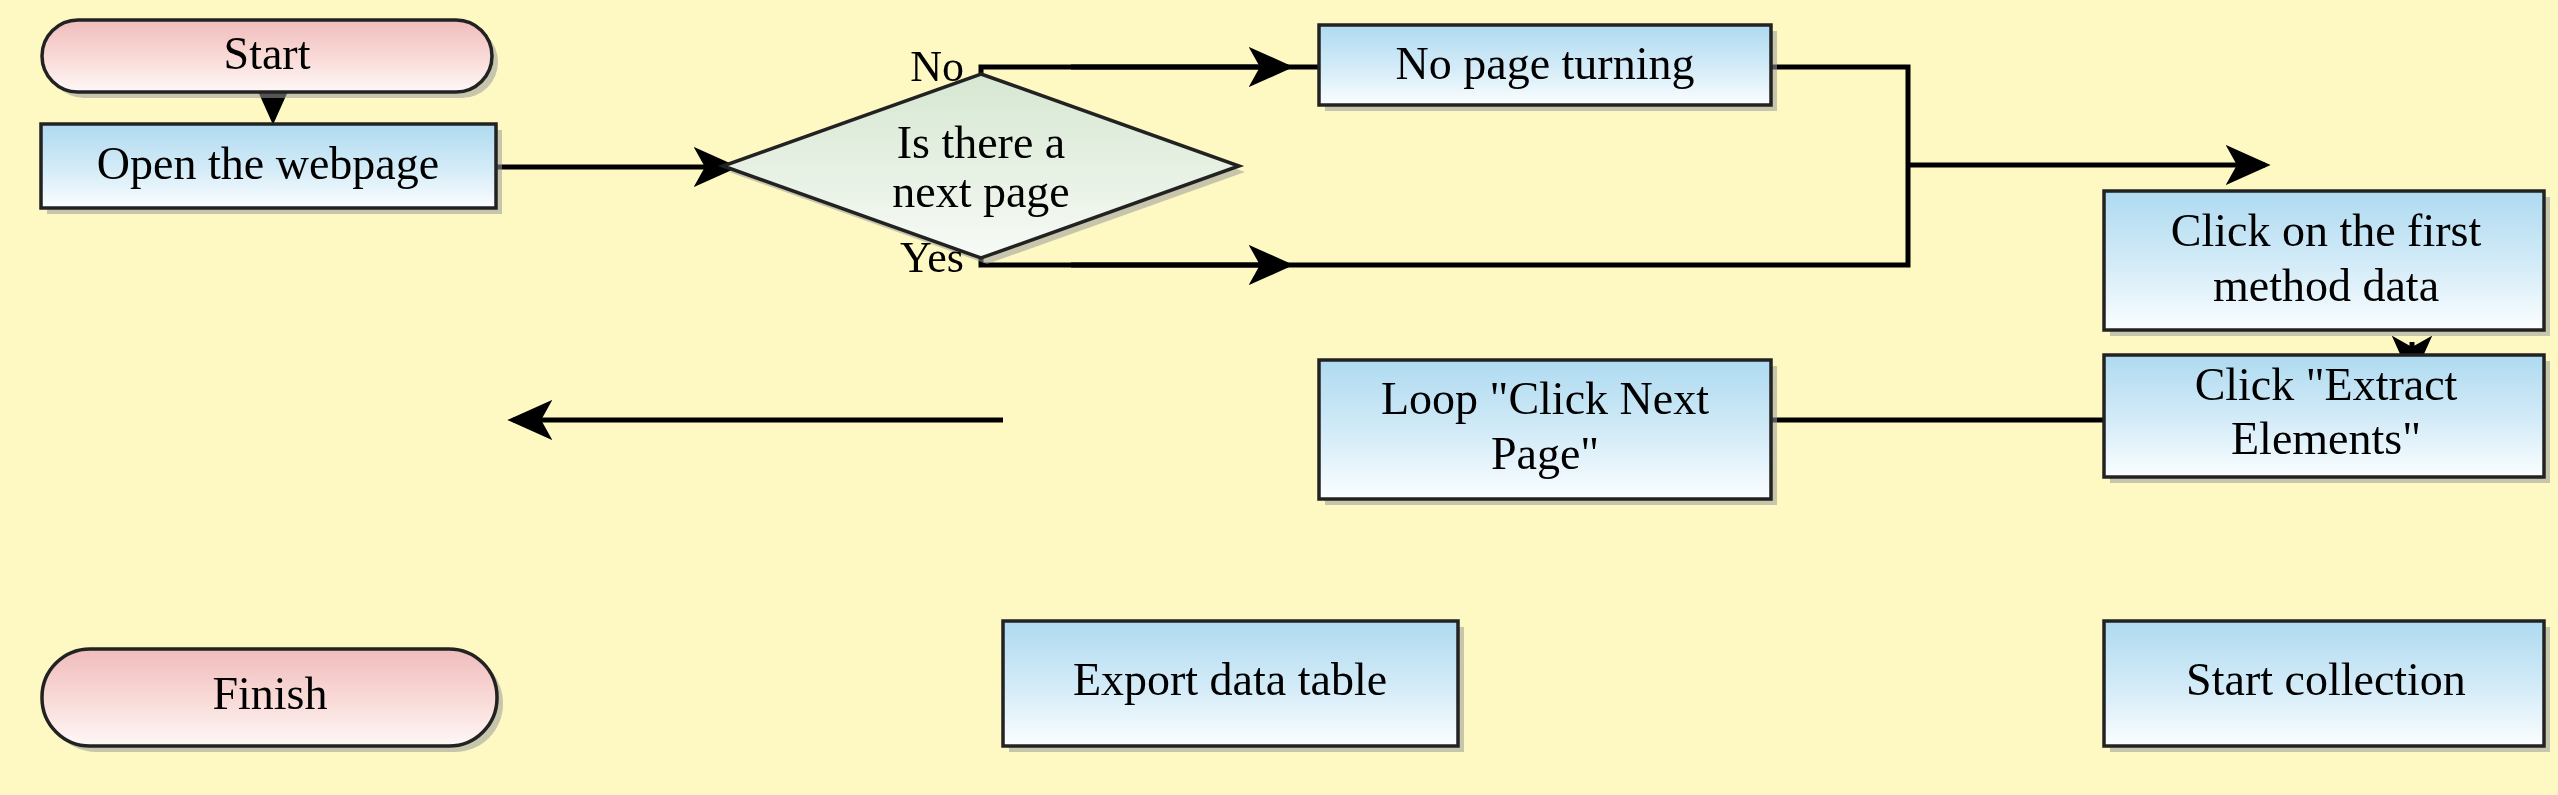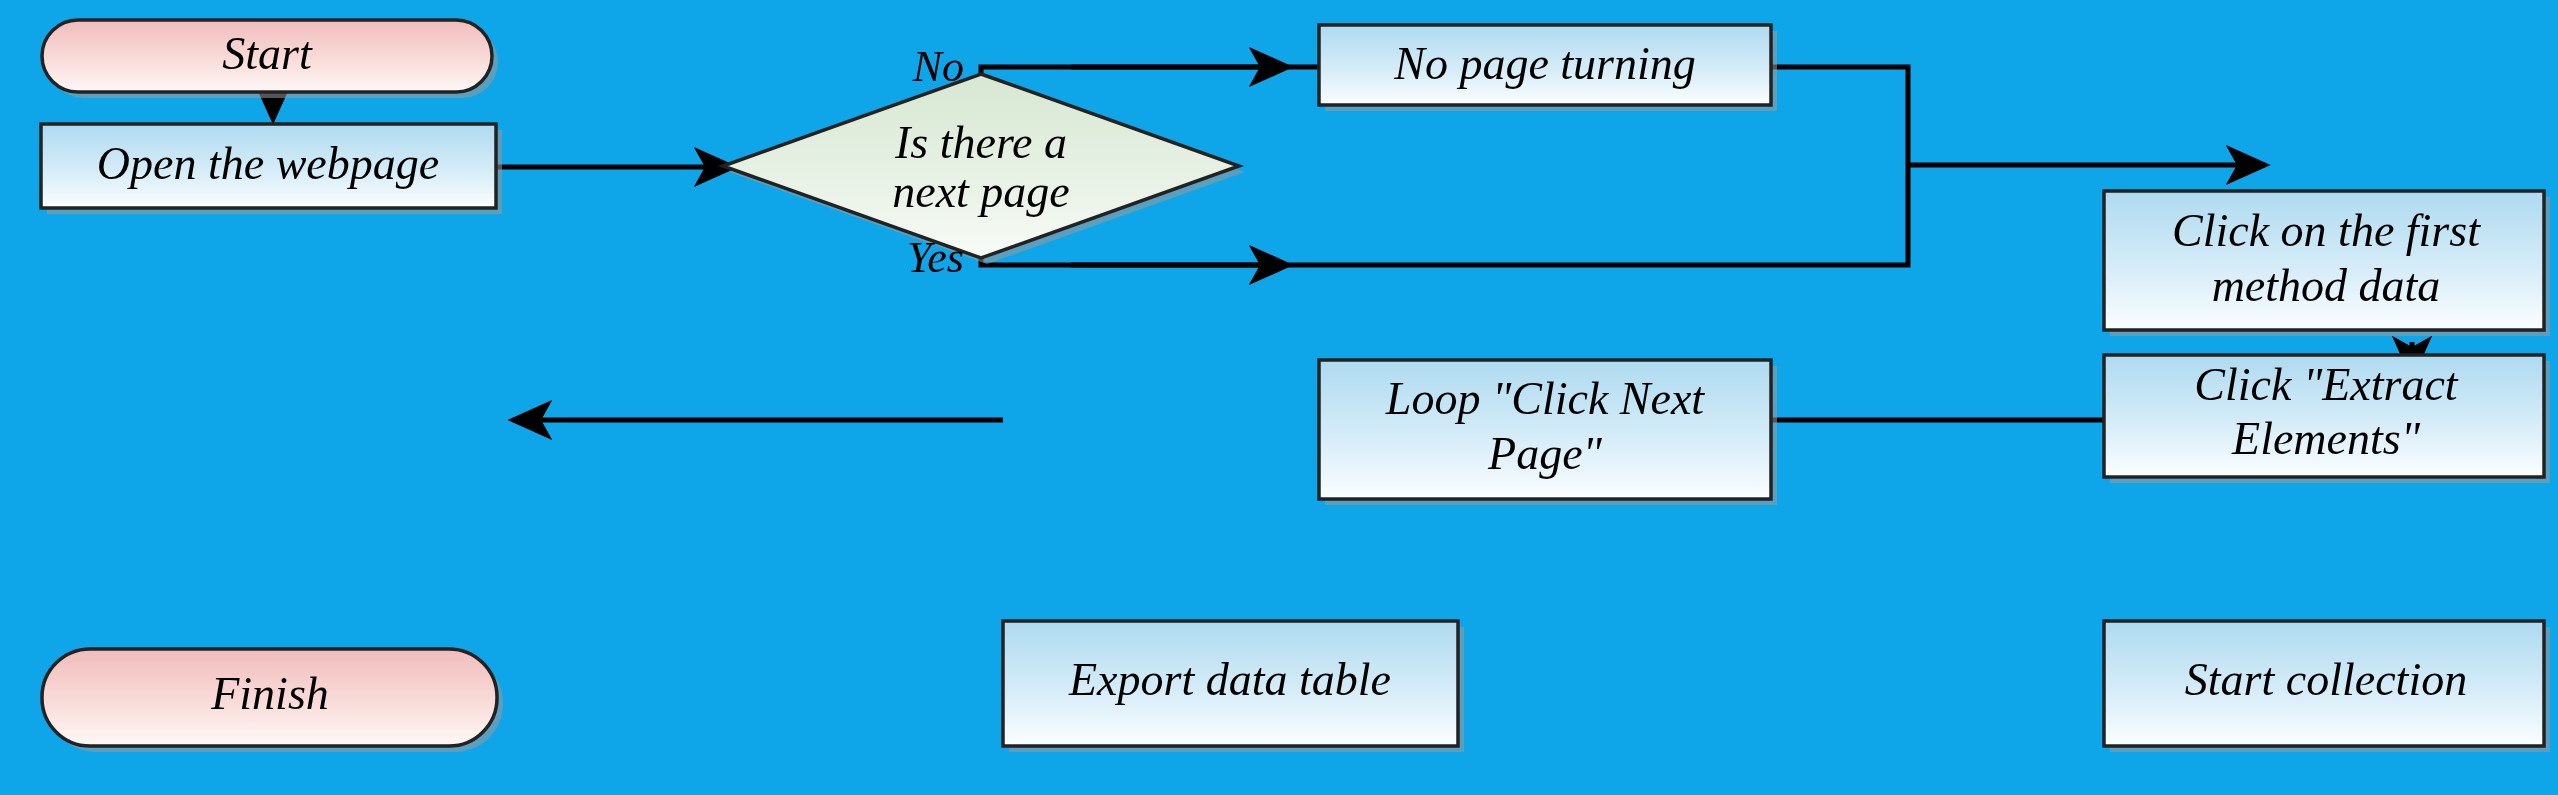--- a/index.html
+++ b/index.html
@@ -10,22 +10,21 @@
   body {
     width: 2558px;
     height: 795px;
     overflow: hidden;
     font-family: "Liberation Serif", "DejaVu Serif", serif;
   }
   #flowchart-root {
     position: relative;
     width: 2558px;
     height: 795px;
-    background: #0ea5e9;
-    font-style: italic;
+    background: #fef9c3;
   }
   svg#flow-svg {
     display: block;
     width: 2558px;
     height: 795px;
   }
   .node-label {
     font-family: "Liberation Serif", "DejaVu Serif", serif;
     fill: #000000;
     text-anchor: middle;

